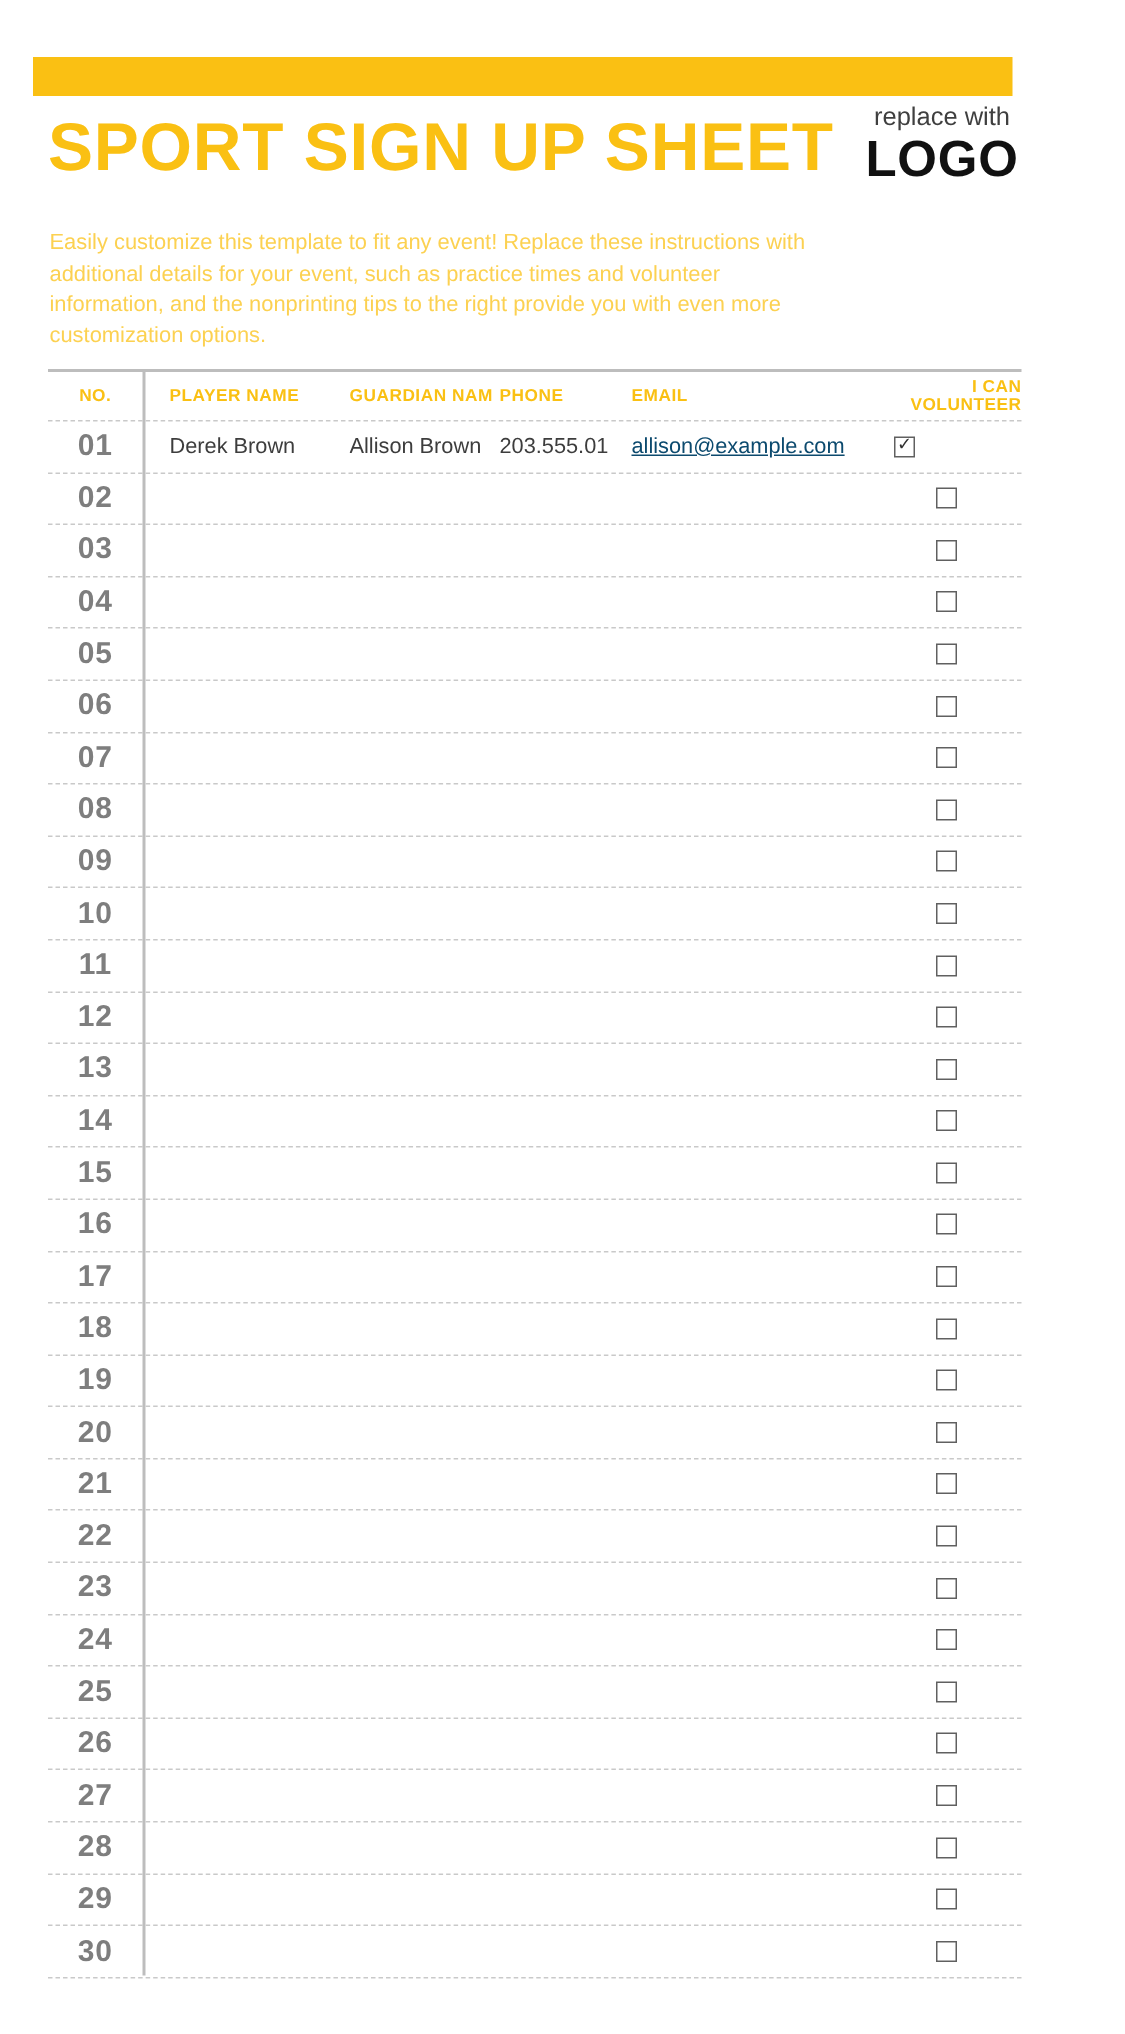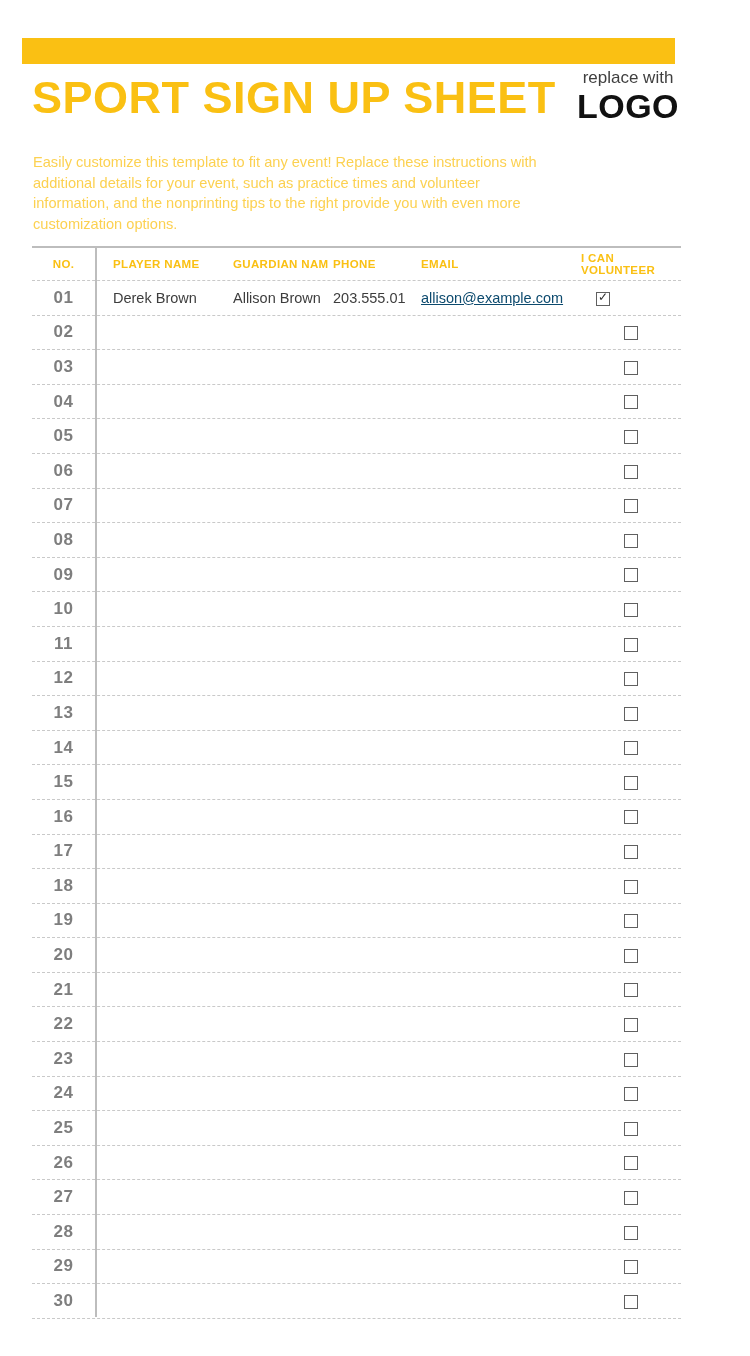--- a/index.html
+++ b/index.html
@@ -121,24 +121,24 @@
   .header-row .c-name,
   .header-row .c-guard,
   .header-row .c-phone,
   .header-row .c-email,
   .header-row .c-vol {
     color: #fac013;
     font-size: 11.5px;
     font-weight: bold;
     letter-spacing: 0.35px;
   }
-  .header-row .c-vol { text-align: left; }
+  .header-row .c-vol { text-align: right; }
 
   .rownum {
-    font-size: 17px;
+    font-size: 20px;
     font-weight: bold;
     color: #7e7e7e;
     letter-spacing: 0.5px;
   }
 
   .cell-text {
     font-size: 14.5px;
     color: #3d3d3d;
     white-space: nowrap;
   }

